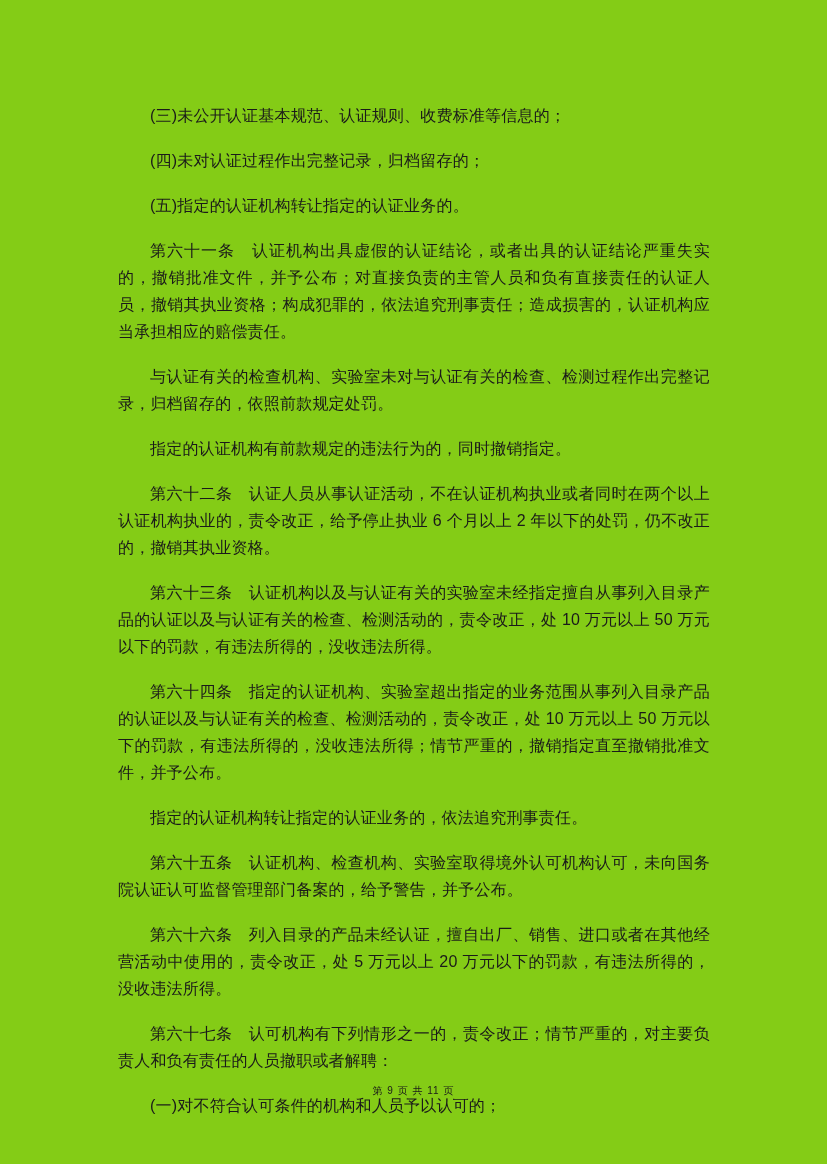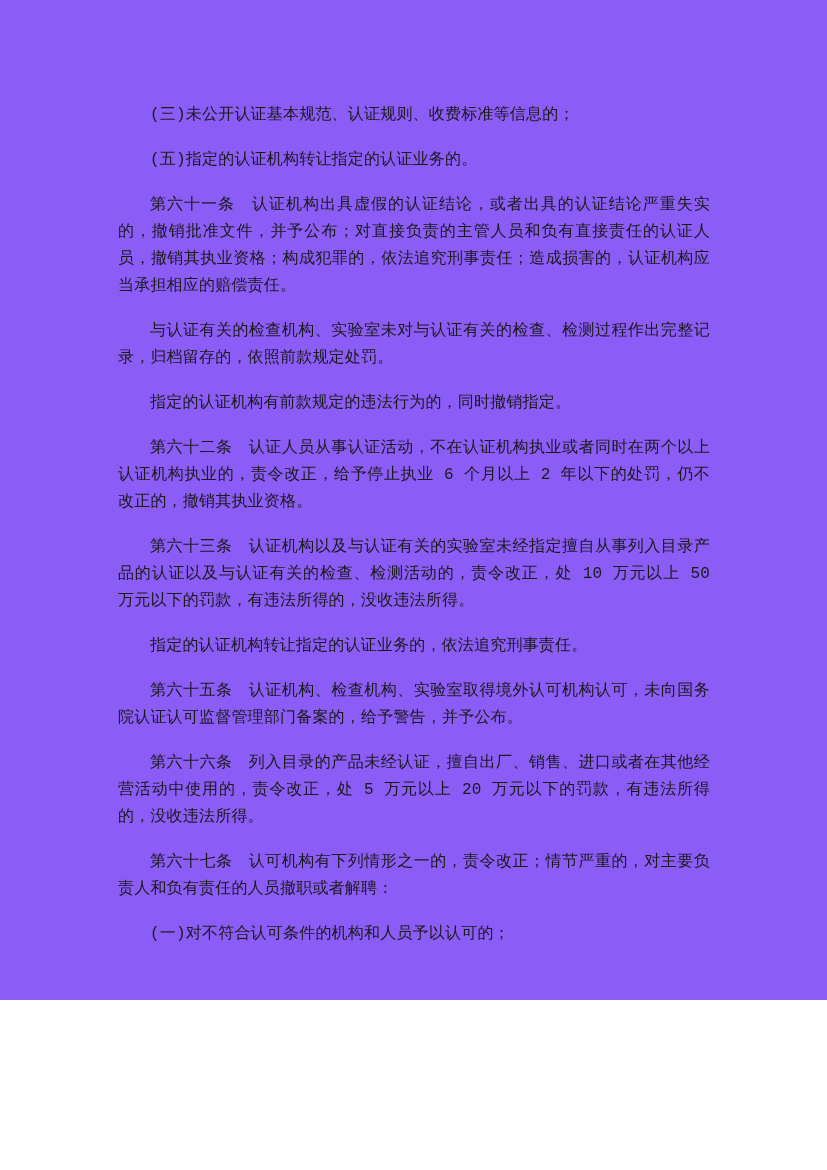--- a/index.html
+++ b/index.html
@@ -3,25 +3,25 @@
 <meta charset="utf-8">
 <style>
   html, body {
     margin: 0;
     padding: 0;
     background: #ffffff;
   }
   .page {
     position: relative;
     width: 827px;
-    height: 1000px;
+    height: 1164px;
     margin: 0 auto;
-    background: #8b5cf6;
+    background: #84cc16;
     overflow: hidden;
-    font-family: Liberation Mono, monospace;
+    font-family: Liberation Sans, sans-serif;
     color: #1a1a1a;
   }
   .doc-body {
     position: absolute;
     top: 102px;
     left: 118px;
     width: 592px;
   }
   .doc-body p.para {
     margin: 0 0 18px 0;
@@ -47,26 +47,28 @@
     color: #1a1a1a;
     letter-spacing: 1px;
   }
 </style>
 </head>
 <body>
 
 <div class="page">
   <main class="doc-body">
       <p class="para">(三)未公开认证基本规范、认证规则、收费标准等信息的；</p>
+      <p class="para">(四)未对认证过程作出完整记录，归档留存的；</p>
       <p class="para">(五)指定的认证机构转让指定的认证业务的。</p>
       <p class="para">第六十一条　认证机构出具虚假的认证结论，或者出具的认证结论严重失实的，撤销批准文件，并予公布；对直接负责的主管人员和负有直接责任的认证人员，撤销其执业资格；构成犯罪的，依法追究刑事责任；造成损害的，认证机构应当承担相应的赔偿责任。</p>
       <p class="para">与认证有关的检查机构、实验室未对与认证有关的检查、检测过程作出完整记录，归档留存的，依照前款规定处罚。</p>
       <p class="para">指定的认证机构有前款规定的违法行为的，同时撤销指定。</p>
       <p class="para">第六十二条　认证人员从事认证活动，不在认证机构执业或者同时在两个以上认证机构执业的，责令改正，给予停止执业 6 个月以上 2 年以下的处罚，仍不改正的，撤销其执业资格。</p>
       <p class="para">第六十三条　认证机构以及与认证有关的实验室未经指定擅自从事列入目录产品的认证以及与认证有关的检查、检测活动的，责令改正，处 10 万元以上 50 万元以下的罚款，有违法所得的，没收违法所得。</p>
+      <p class="para">第六十四条　指定的认证机构、实验室超出指定的业务范围从事列入目录产品的认证以及与认证有关的检查、检测活动的，责令改正，处 10 万元以上 50 万元以下的罚款，有违法所得的，没收违法所得；情节严重的，撤销指定直至撤销批准文件，并予公布。</p>
       <p class="para">指定的认证机构转让指定的认证业务的，依法追究刑事责任。</p>
       <p class="para">第六十五条　认证机构、检查机构、实验室取得境外认可机构认可，未向国务院认证认可监督管理部门备案的，给予警告，并予公布。</p>
       <p class="para">第六十六条　列入目录的产品未经认证，擅自出厂、销售、进口或者在其他经营活动中使用的，责令改正，处 5 万元以上 20 万元以下的罚款，有违法所得的，没收违法所得。</p>
       <p class="para">第六十七条　认可机构有下列情形之一的，责令改正；情节严重的，对主要负责人和负有责任的人员撤职或者解聘：</p>
       <p class="para">(一)对不符合认可条件的机构和人员予以认可的；</p>
     </main>
   <footer class="page-footer">
     <span>第 9 页 共 11 页</span>
   </footer>
 </div>

